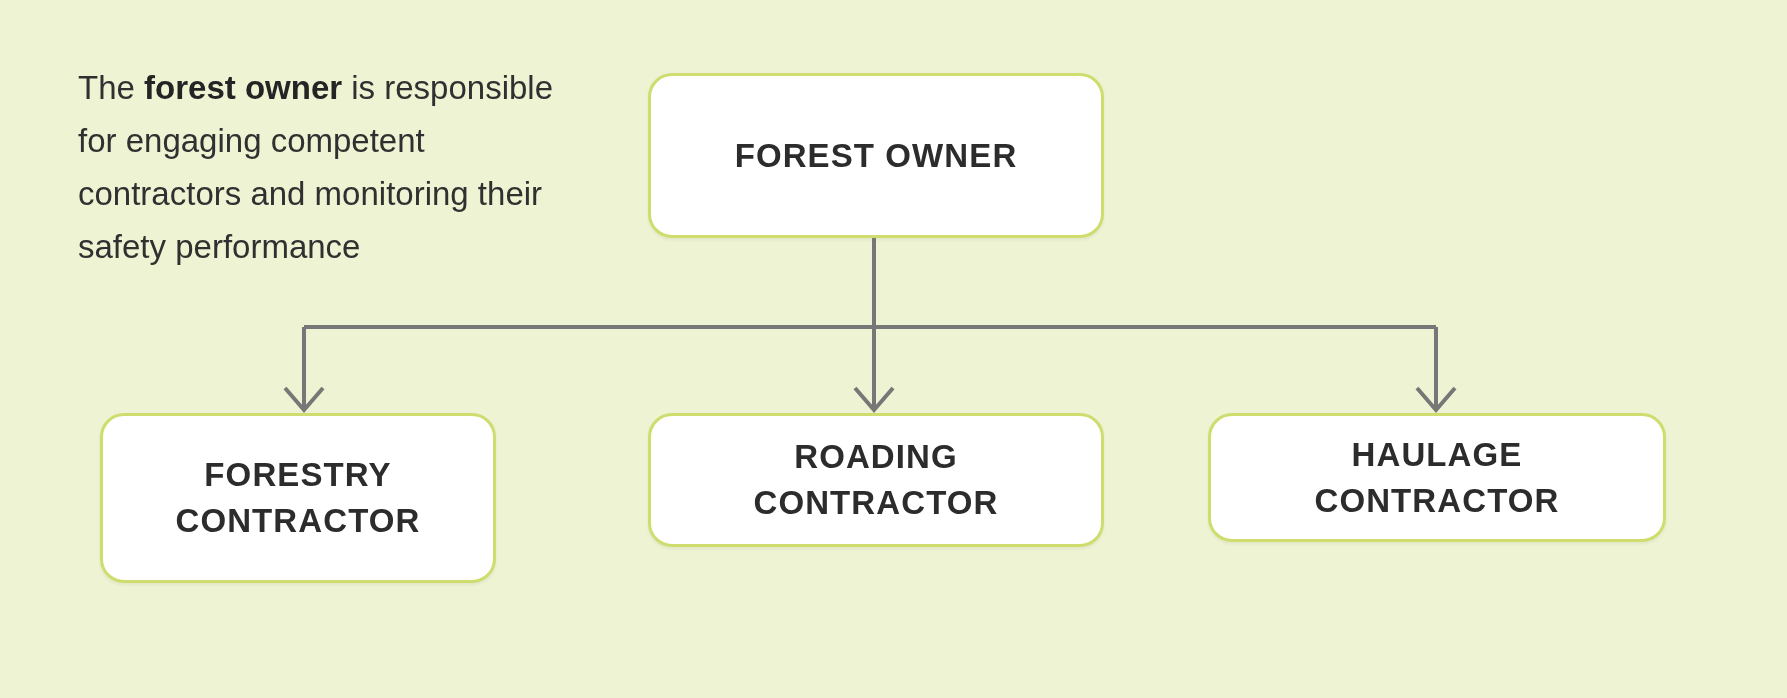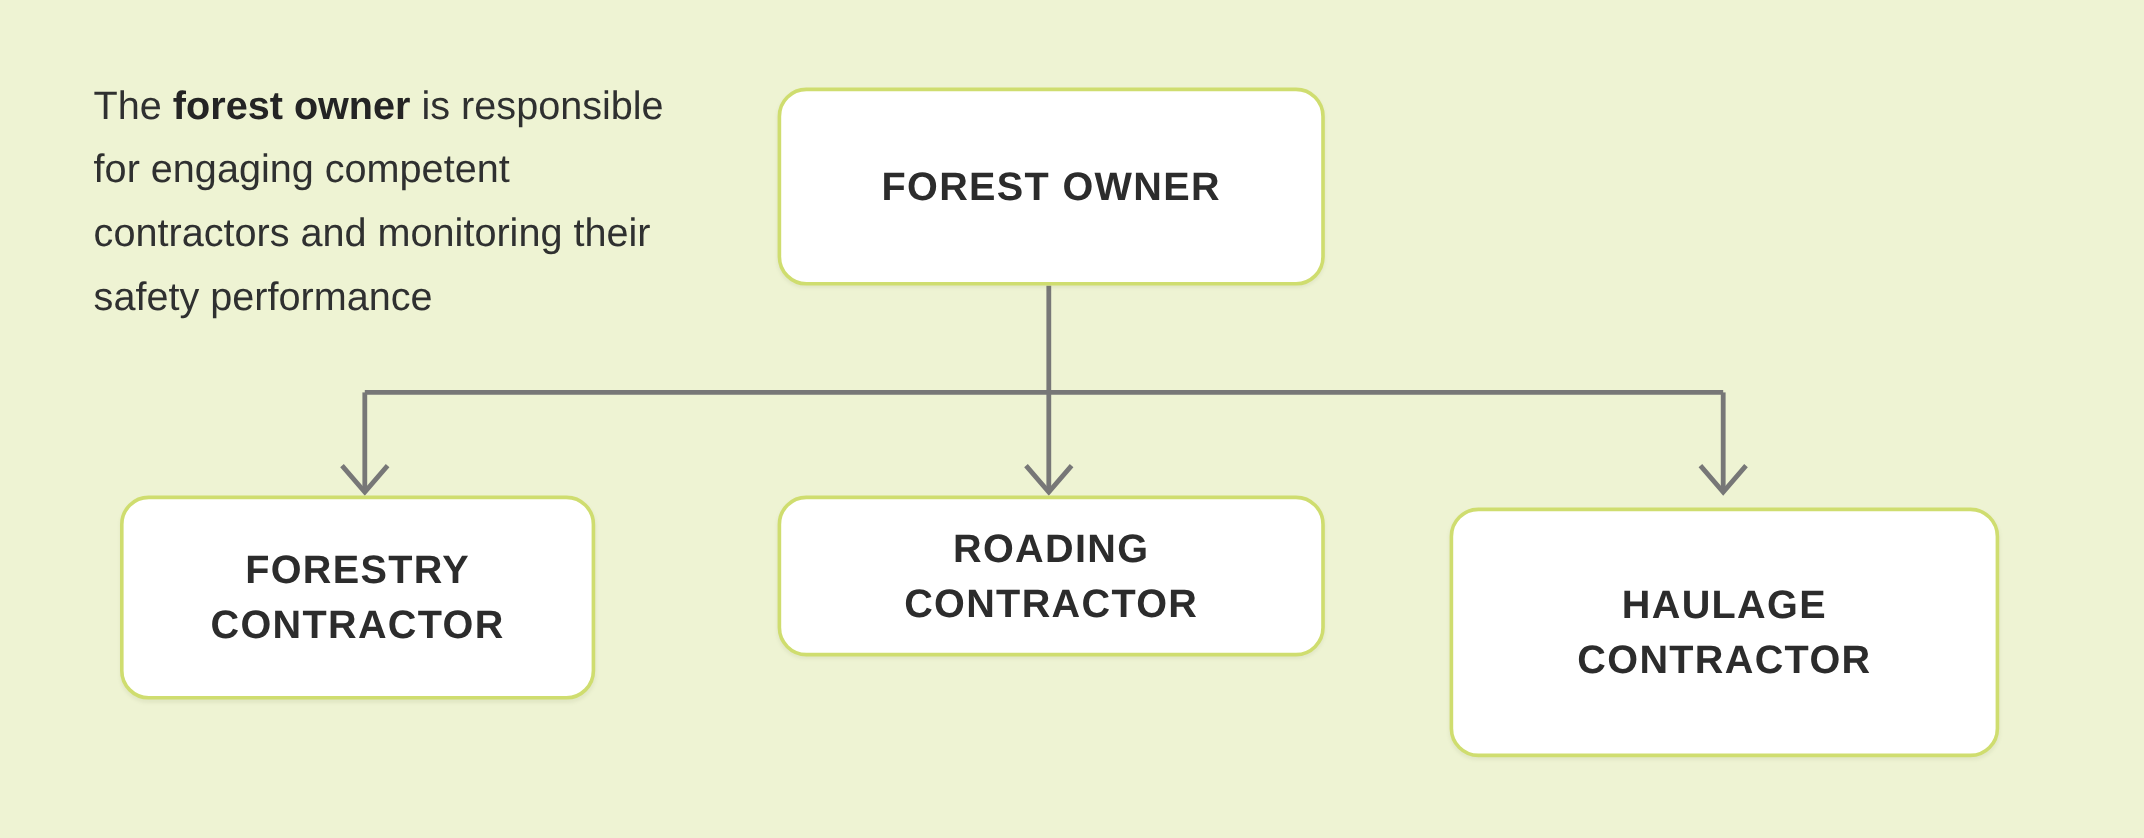--- a/index.html
+++ b/index.html
@@ -83,23 +83,23 @@
     height: 170px;
   }
   #node-roading-contractor {
     left: 648px;
     top: 413px;
     width: 456px;
     height: 134px;
   }
   #node-haulage-contractor {
     left: 1208px;
-    top: 423px;
+    top: 413px;
     width: 458px;
-    height: 208px;
+    height: 129px;
     align-items: center;
   }
 </style>
 </head>
 <body>
 
 <div id="diagram-root">
 
   <p class="description"><span>The </span><b>forest owner</b><span> is responsible for engaging competent contractors and monitoring their safety performance</span></p>
 

